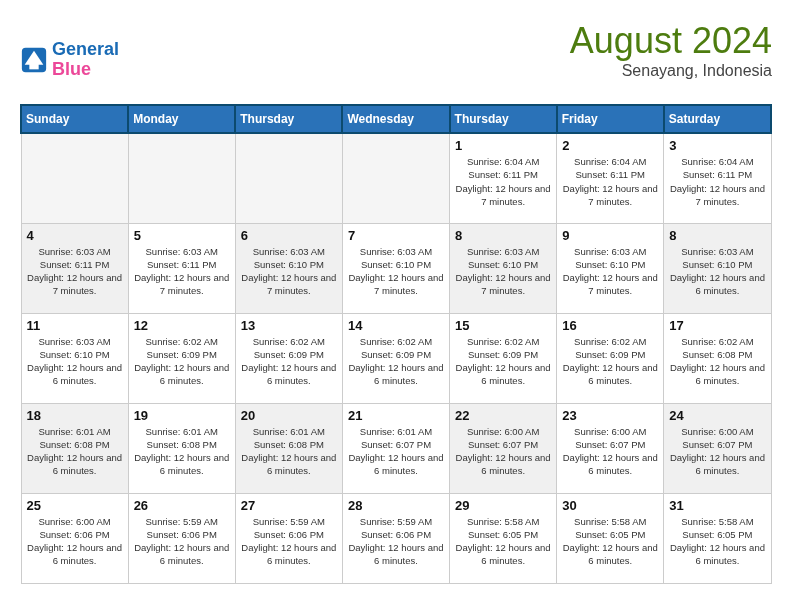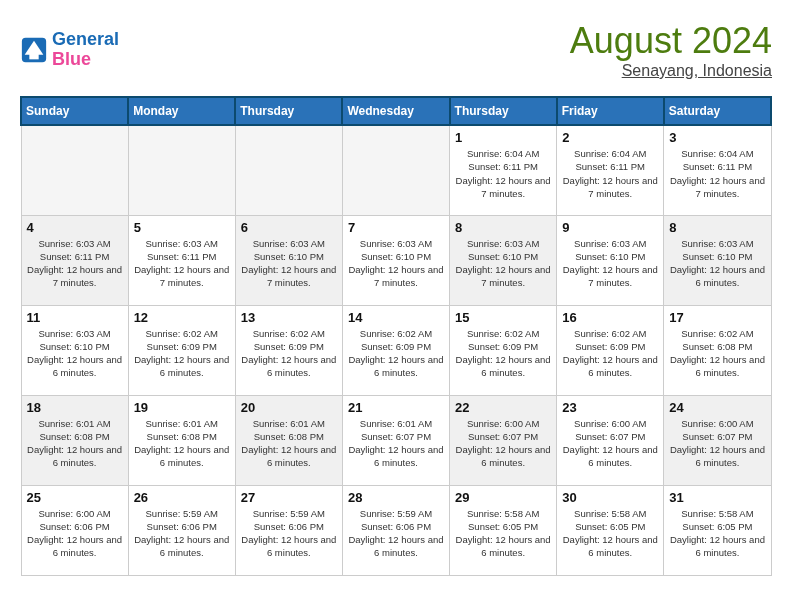--- a/index.html
+++ b/index.html
@@ -6,22 +6,22 @@
     body {
       font-family: Arial, sans-serif;
       background: #fff;
       width: 792px;
       min-height: 612px;
       padding: 20px;
     }
     .header {
       display: flex;
       justify-content: space-between;
-      align-items: center;
-      margin-bottom: 16px;
+      align-items: flex-end;
+      margin-bottom: 24px;
     }
     .logo {
       display: flex;
       align-items: center;
       gap: 4px;
     }
     .logo-text {
       font-size: 18px;
       font-weight: bold;
       color: #1a1a2e;
@@ -38,21 +38,20 @@
       text-align: right;
     }
     .calendar-title {
       font-size: 36px;
       font-weight: normal;
       color: #4d7c0f;
     }
     .calendar-subtitle {
       font-size: 16px;
       color: #444;
-      text-decoration: underline;
     }
     table {
       width: 100%;
       border-collapse: collapse;
       table-layout: fixed;
     }
     th {
       background: #2a72b8;
       color: #fff;
       font-size: 12px;

